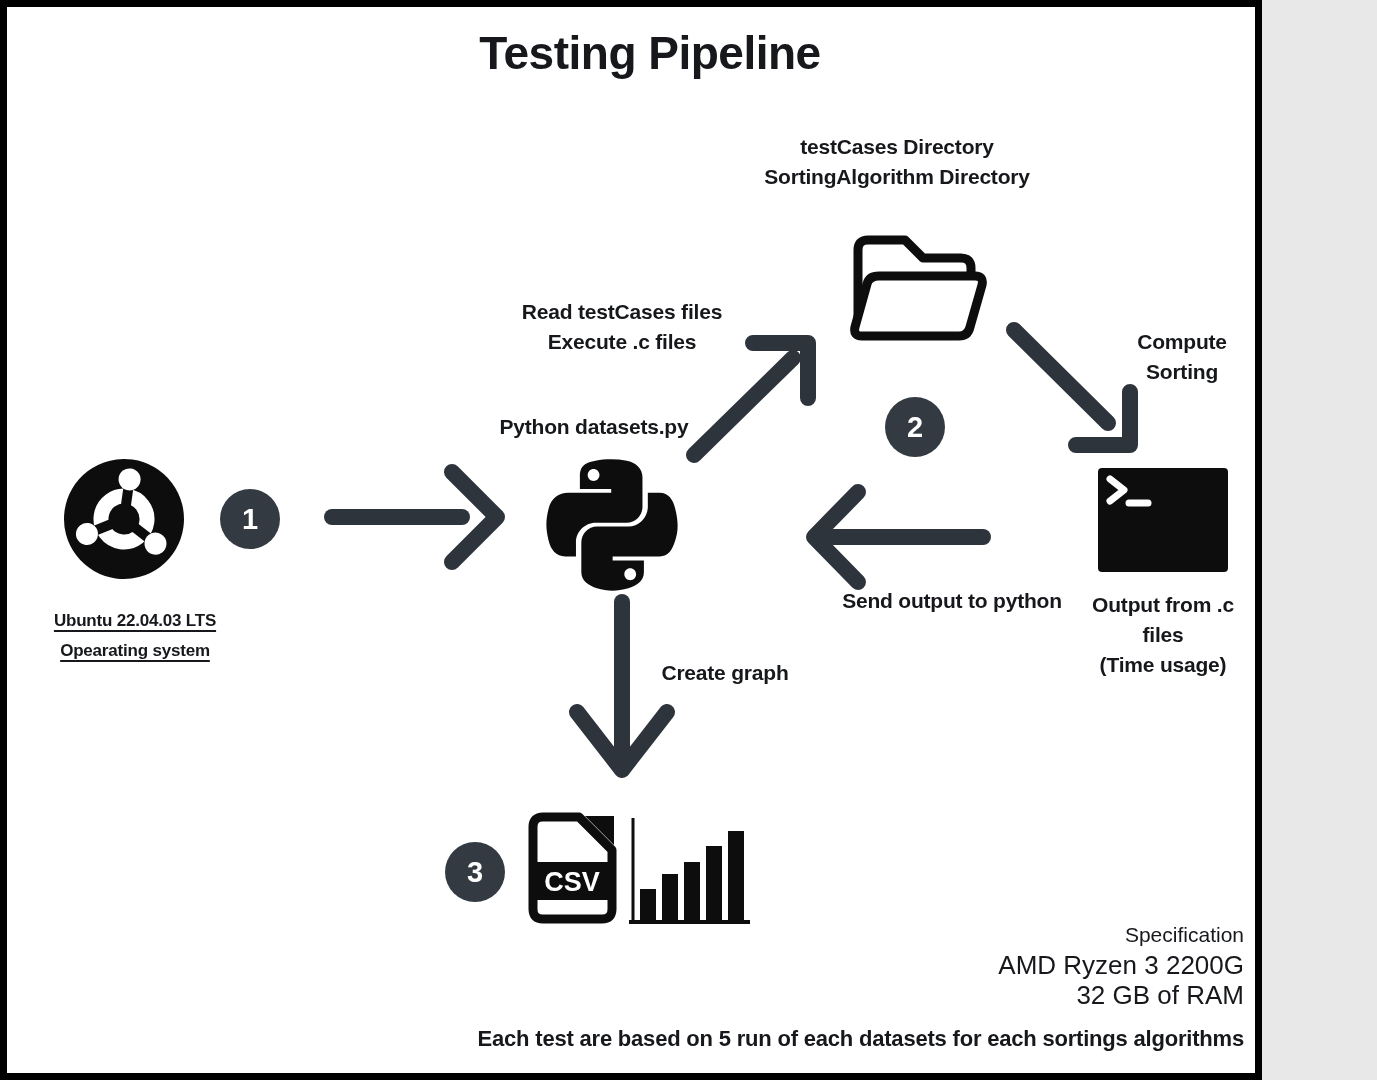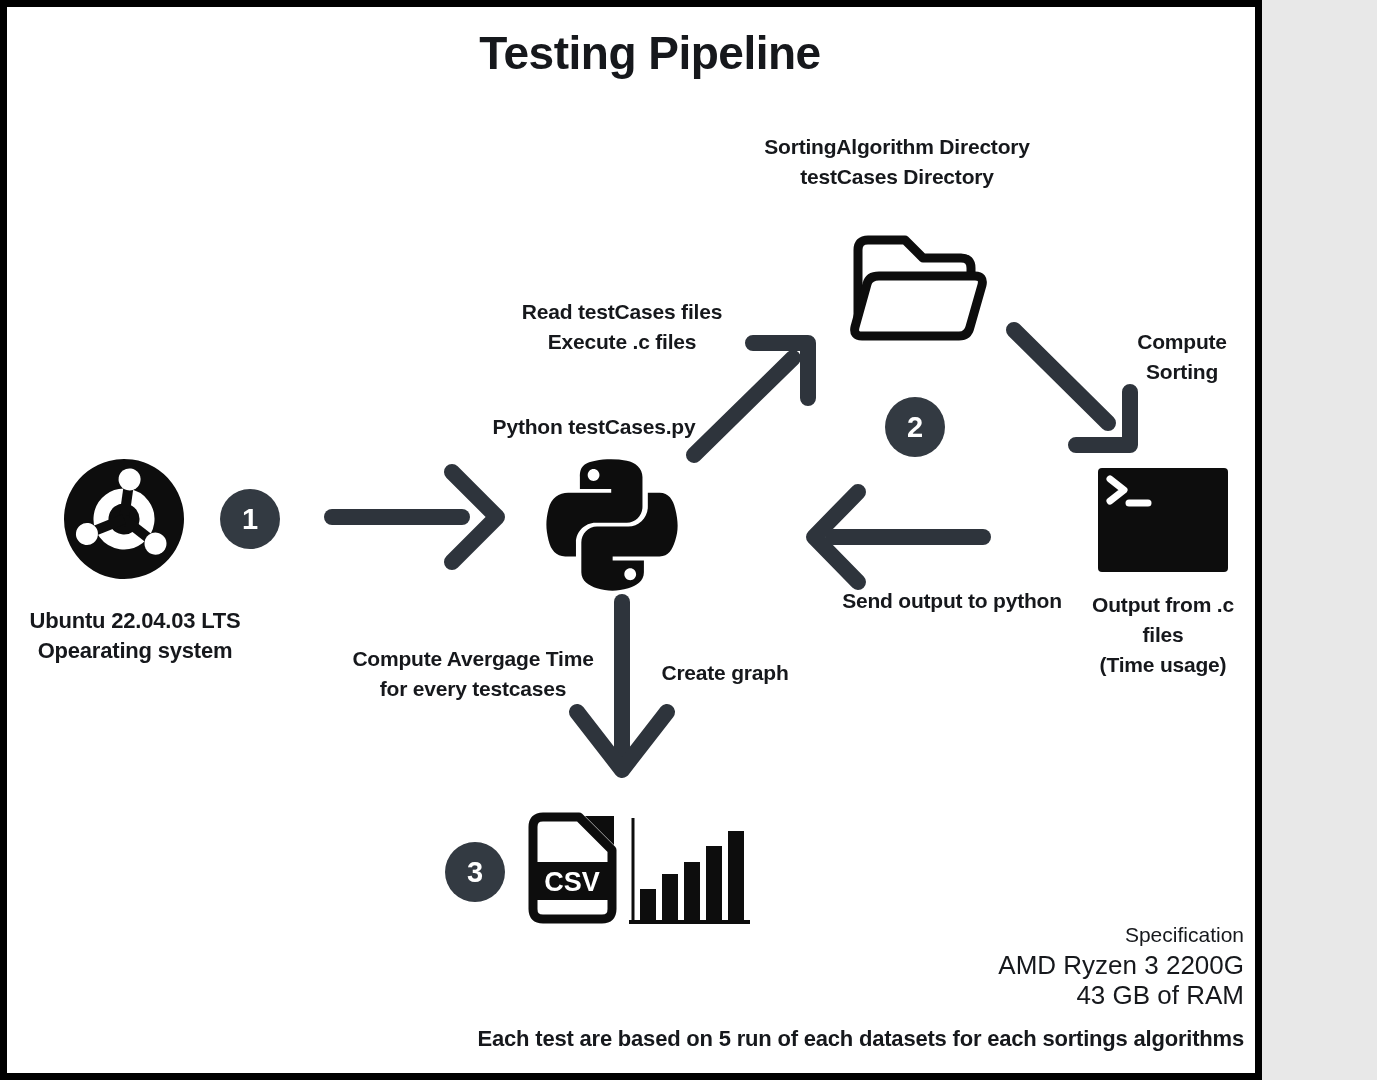--- a/index.html
+++ b/index.html
@@ -15,23 +15,24 @@
   .title{
     position:absolute;left:650px;top:26px;transform:translateX(-50%);
     font-size:46px;font-weight:bold;letter-spacing:-0.5px;white-space:nowrap;
   }
   .label{
     position:absolute;transform:translateX(-50%);
     text-align:center;font-weight:bold;font-size:21px;line-height:30px;
     white-space:nowrap;letter-spacing:-0.2px;
   }
   .label.u div{
+    text-decoration:underline;
     text-decoration-thickness:2px;
     text-underline-offset:4px;
-    font-size:22px;
+    font-size:17px;
   }
   .badge{
     position:absolute;width:60px;height:60px;border-radius:50%;
     background:var(--badge,#333a42);color:var(--badge_text,#fff);
     display:flex;align-items:center;justify-content:center;
     font-size:29px;font-weight:bold;
   }
   .abs{position:absolute;}
   .spec{
     position:absolute;right:18px;top:920px;text-align:right;line-height:30px;
@@ -93,29 +94,29 @@
   <div class="label u" style="left:135px;top:606px;">
     <div>Ubuntu 22.04.03 LTS</div>
     <div>Opearating system</div>
   </div>
 
   <div class="badge" style="left:220px;top:489px;">
     <span>1</span>
   </div>
 
   <div class="label" style="left:594px;top:412px;">
-    <div>Python testCases.py</div>
+    <div>Python datasets.py</div>
   </div>
   <svg class="abs" style="left:546px;top:450px;" width="132" height="150" viewBox="0 0 448 512">
     <path fill="var(--icon,#0d0d0d)" d="M439.8 200.5c-7.7-30.9-22.3-54.2-53.4-54.2h-40.1v47.4c0 36.8-31.2 67.8-66.8 67.8H172.7c-29.2 0-53.4 25-53.4 54.3v101.8c0 29 25.2 46 53.4 54.3 33.8 9.9 66.3 11.7 106.8 0 26.9-7.8 53.4-23.5 53.4-54.3v-40.7H226.2v-13.6h160.2c31.1 0 42.6-21.7 53.4-54.2 11.2-33.5 10.7-65.7 0-108.6zM286.2 404c11.1 0 20.1 9.1 20.1 20.3 0 11.3-9 20.4-20.1 20.4-11 0-20.1-9.2-20.1-20.4.1-11.3 9.1-20.3 20.1-20.3zM167.8 248.1h106.8c29.7 0 53.4-24.5 53.4-54.3V91.9c0-29-24.4-50.7-53.4-55.6-35.8-5.9-74.7-5.6-106.8.1-45.2 8-53.4 24.7-53.4 55.6v40.7h106.9v13.6h-147c-31.1 0-58.3 18.7-66.8 54.2-9.8 40.7-10.2 66.1 0 108.6 7.6 31.6 25.7 54.2 56.8 54.2H101v-48.8c0-35.3 30.5-66.4 66.8-66.4zm-6.7-142.6c-11.1 0-20.1-9.1-20.1-20.3.1-11.3 9-20.4 20.1-20.4 11 0 20.1 9.2 20.1 20.4 0 11.2-9 20.3-20.1 20.3z"></path>
   </svg>
 
   <div class="label" style="left:897px;top:132px;">
+    <div>testCases Directory</div>
     <div>SortingAlgorithm Directory</div>
-    <div>testCases Directory</div>
   </div>
   <svg class="abs" style="left:845px;top:228px;" width="142" height="114" viewBox="0 0 142 114" fill="none" stroke="var(--icon,#0d0d0d)" stroke-width="9" stroke-linecap="round" stroke-linejoin="round">
     <path d="M13,100 V22 Q13,12 23,12 H60 L78,30 H116 Q126,30 126,40 V48"></path>
     <path fill="#fff" d="M34,48 H130 Q139,48 137,57 L125,99 Q123,108 114,108 H17 Q8,108 10,99 L22,56 Q24,48 34,48 Z"></path>
   </svg>
 
   <div class="label" style="left:622px;top:297px;">
     <div>Read testCases files</div>
     <div>Execute .c files</div>
   </div>
@@ -139,24 +140,20 @@
   <div class="label" style="left:1163px;top:590px;">
     <div>Output from .c</div>
     <div>files</div>
     <div>(Time usage)</div>
   </div>
 
   <div class="label" style="left:952px;top:586px;">
     <div>Send output to python</div>
   </div>
 
-  <div class="label" style="left:473px;top:644px;">
-    <div>Compute Avergage Time</div>
-    <div>for every testcases</div>
-  </div>
   <div class="label" style="left:725px;top:658px;">
     <div>Create graph</div>
   </div>
 
   <div class="badge" style="left:445px;top:842px;">
     <span>3</span>
   </div>
 
   <svg class="abs" style="left:527px;top:812px;" width="90" height="112" viewBox="0 0 90 112">
     <path d="M16,5 H52 L85,38 V97 Q85,107 75,107 H16 Q6,107 6,97 V15 Q6,5 16,5 Z" fill="#fff" stroke="var(--icon,#0d0d0d)" stroke-width="9" stroke-linejoin="round"></path>
@@ -173,17 +170,17 @@
       <rect x="78" y="32" width="16" height="74"></rect>
       <rect x="100" y="17" width="16" height="89"></rect>
     </g>
     <line x1="5" y1="4" x2="5" y2="108" stroke="var(--icon,#0d0d0d)" stroke-width="3"></line>
     <line x1="1" y1="108" x2="122" y2="108" stroke="var(--icon,#0d0d0d)" stroke-width="4"></line>
   </svg>
 
   <div class="spec">
     <div class="head">Specification</div>
     <div class="line">AMD Ryzen 3 2200G</div>
-    <div class="line">43 GB of RAM</div>
+    <div class="line">32 GB of RAM</div>
   </div>
   <div class="note">Each test are based on 5 run of each datasets for each sortings algorithms</div>
 
 </div>
 
 </body></html>

